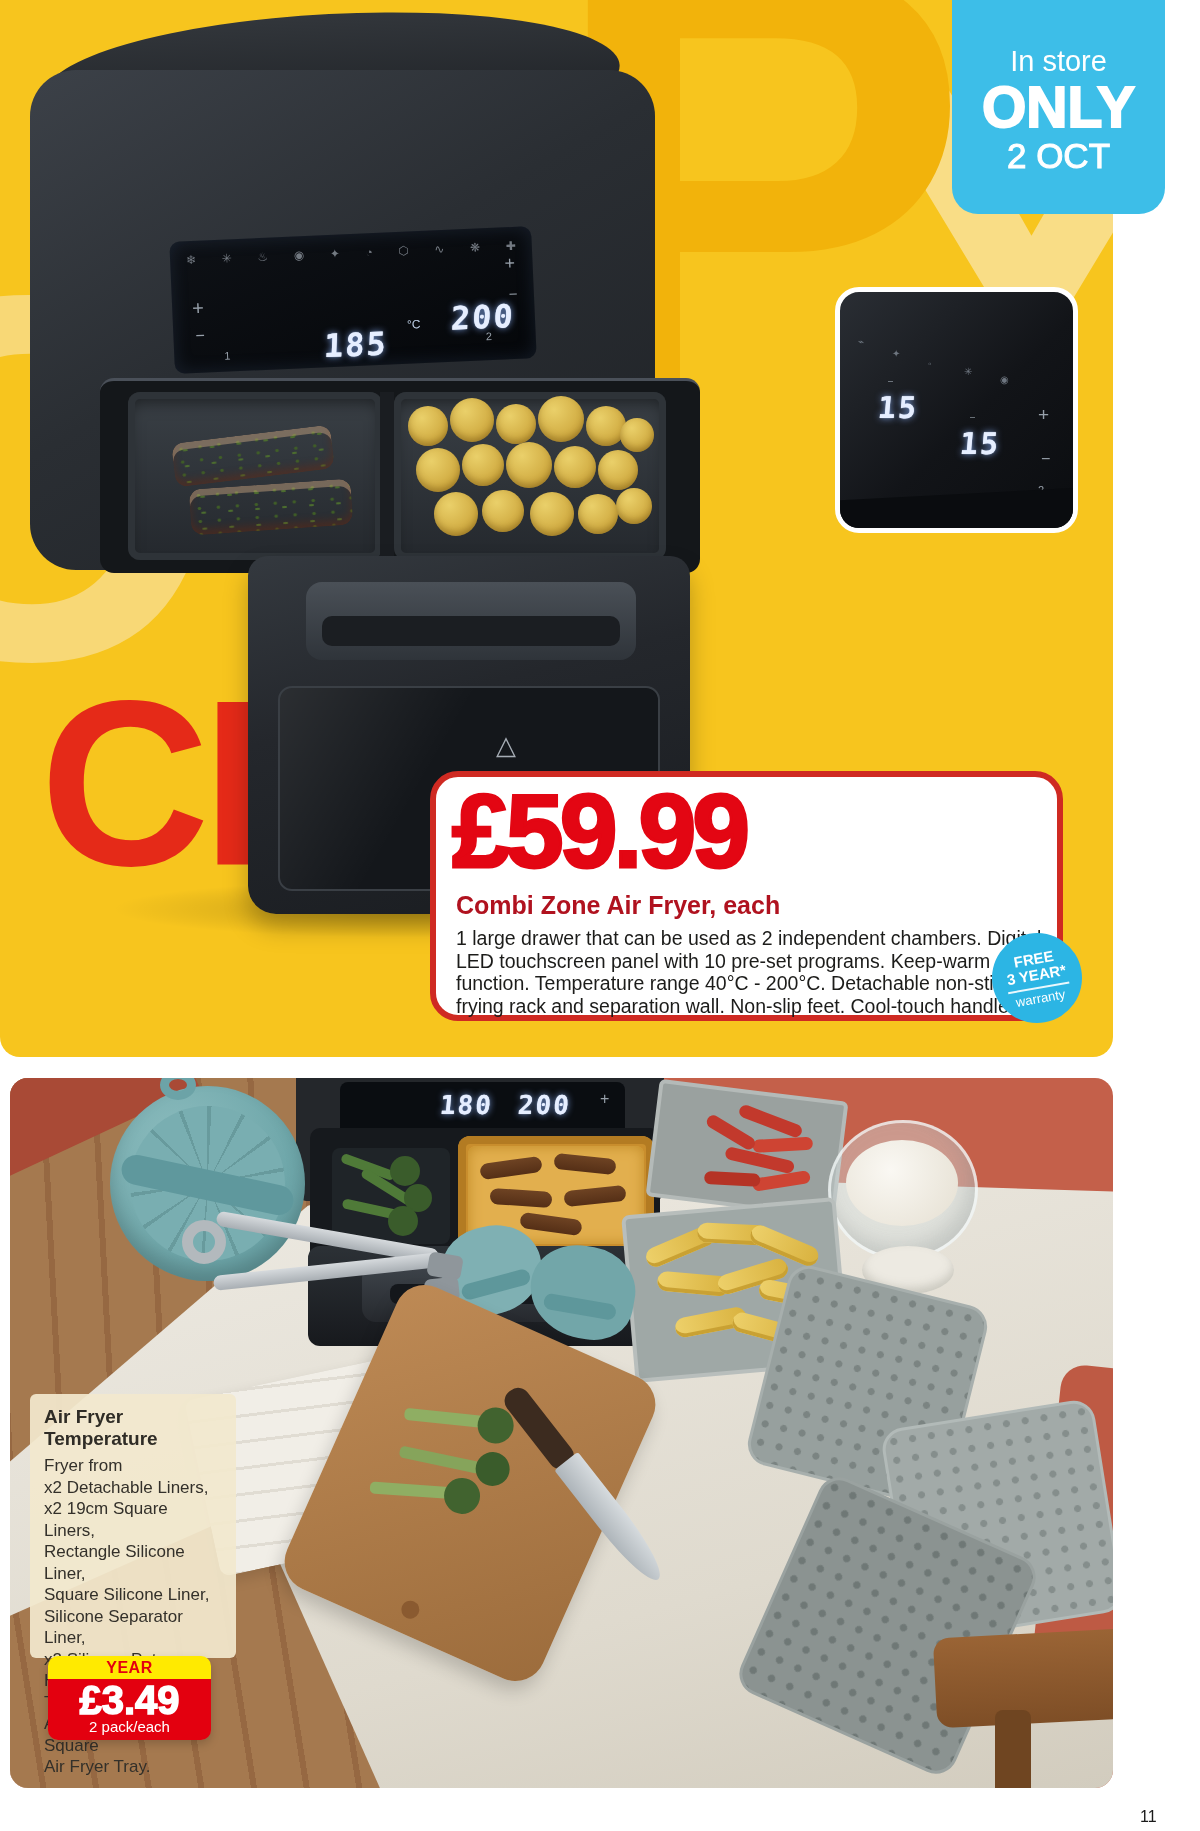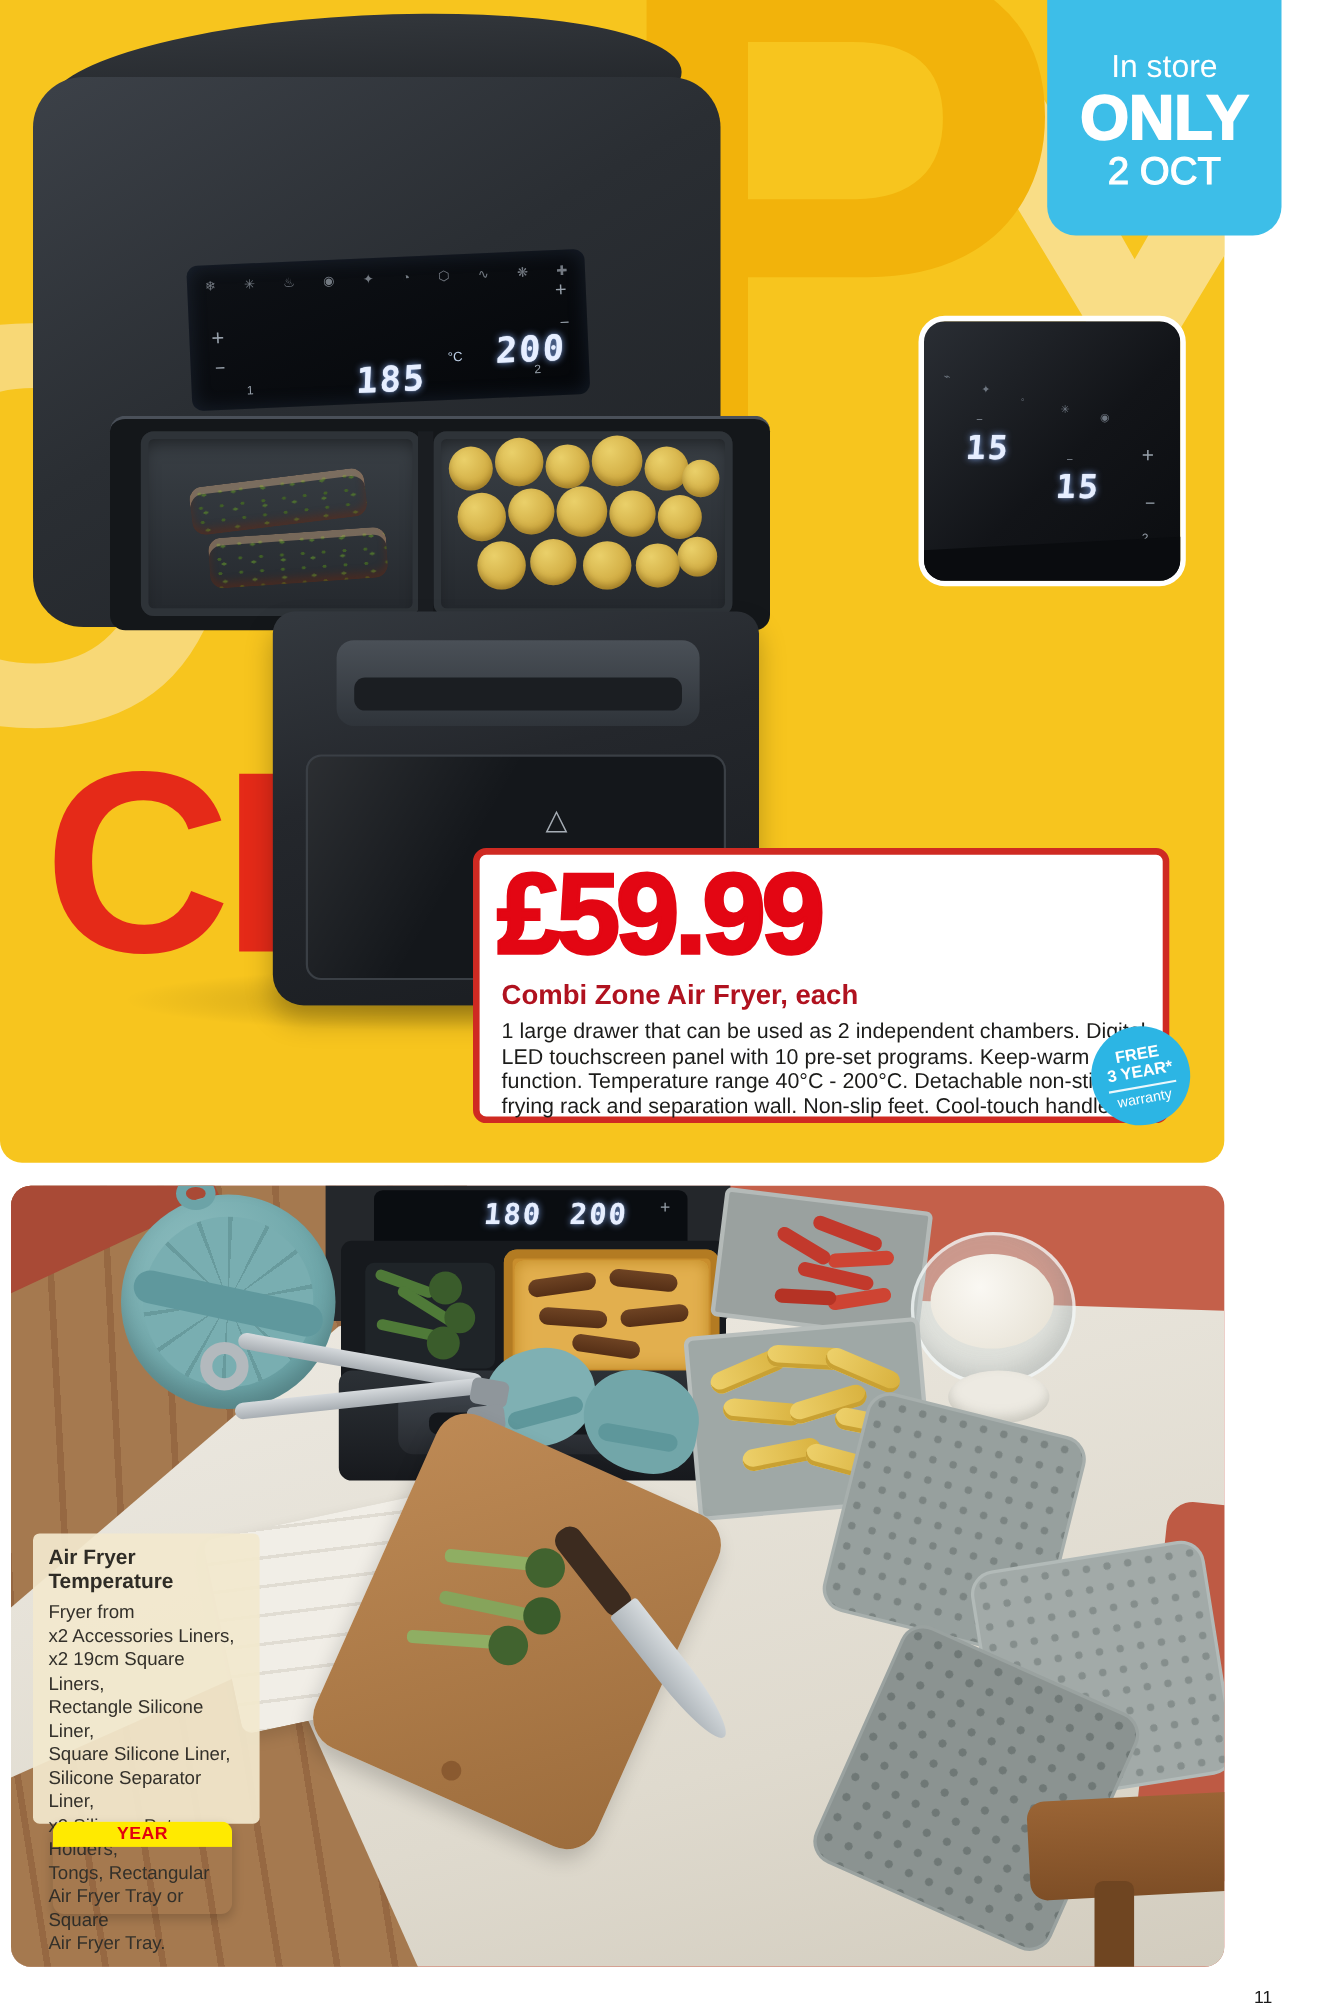--- a/index.html
+++ b/index.html
@@ -56,21 +56,21 @@
 
   
   .store-badge { left:952px; top:0; width:213px; height:214px; background:#3DBEE8; border-radius:0 0 26px 26px;
     color:#ffffff; text-align:center; z-index:30; }
   .sb-pre { margin-top:45px; font-size:29px; }
   .sb-day { font-size:57px; font-weight:800; line-height:1.02; -webkit-text-stroke:2px #ffffff; }
   .sb-date{ font-size:35px; font-weight:400; -webkit-text-stroke:1px #ffffff; }
 
   
   .price-card { left:430px; top:771px; width:633px; height:250px; background:#ffffff; border:6px solid #CF2A22;
-    border-radius:12px; z-index:20; }
+    border-radius:28px; z-index:20; }
   .pc-price { left:16px; top:0px; font-size:104px; font-weight:800; color:#E30613; letter-spacing:-4px;
     line-height:1.05; -webkit-text-stroke:3px #E30613; }
   .pc-product { left:20px; top:114px; font-size:25px; font-weight:800; color:#B0121F; }
   .pc-desc { left:20px; top:150px; width:610px; font-size:19.5px; line-height:1.16; color:#1C1C1A; }
   .warranty { left:556px; top:156px; width:90px; height:90px; border-radius:50%; background:#2CB5E4;
     transform:rotate(-10deg); color:#ffffff; display:flex; flex-direction:column; align-items:center; justify-content:center; }
   .w1 { font-size:15px; font-weight:800; line-height:1.1; }
   .w2 { font-size:15px; font-weight:800; line-height:1.1; }
   .w-div { width:62px; height:2px; background:#ffffff; opacity:.9; margin:3px 0 2px; }
   .w3 { font-size:13px; }
@@ -367,30 +367,34 @@
     <div class="abs knife-blade"></div>
     <div class="mat mat1"></div>
     <div class="mat mat2"></div>
     <div class="mat mat3"></div>
     <div class="abs stool-top"></div>
     <div class="abs stool-leg"></div>
 
     <div class="abs acc-panel">
       <div class="acc-title">Air Fryer Temperature</div>
       <div class="acc-line">Fryer from</div>
-      <div class="acc-line">x2 Accessories Liners,</div>
+      <div class="acc-line">x2 Detachable Liners,</div>
       <div class="acc-line">x2 19cm Square Liners,</div>
       <div class="acc-line">Rectangle Silicone Liner,</div>
       <div class="acc-line">Square Silicone Liner,</div>
       <div class="acc-line">Silicone Separator Liner,</div>
       <div class="acc-line">x2 Silicone Pot Holders,</div>
       <div class="acc-line">Tongs, Rectangular</div>
       <div class="acc-line">Air Fryer Tray or Square</div>
       <div class="acc-line">Air Fryer Tray.</div>
     </div>
 
     <div class="abs price-badge">
       <div class="pb-only">YEAR</div>
+      <div class="pb-body">
+        <div class="pb-price">£3.49</div>
+        <div class="pb-unit">2 pack/each</div>
+      </div>
     </div>
   </div>
 
   <div class="abs page-number">11</div>
 </div>
 
 </body></html>

